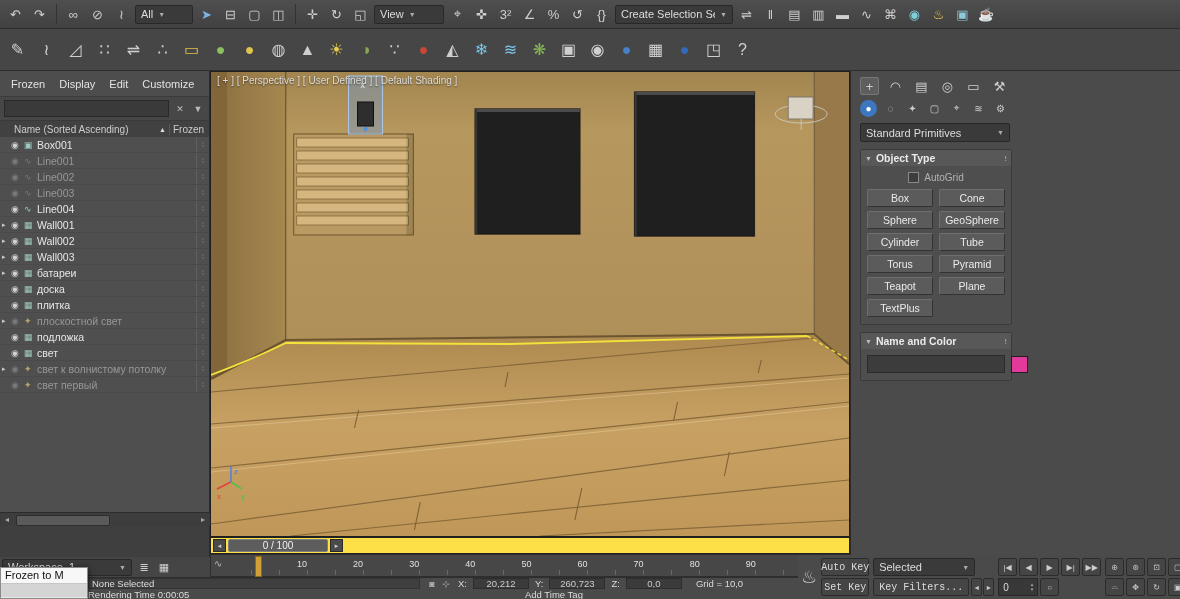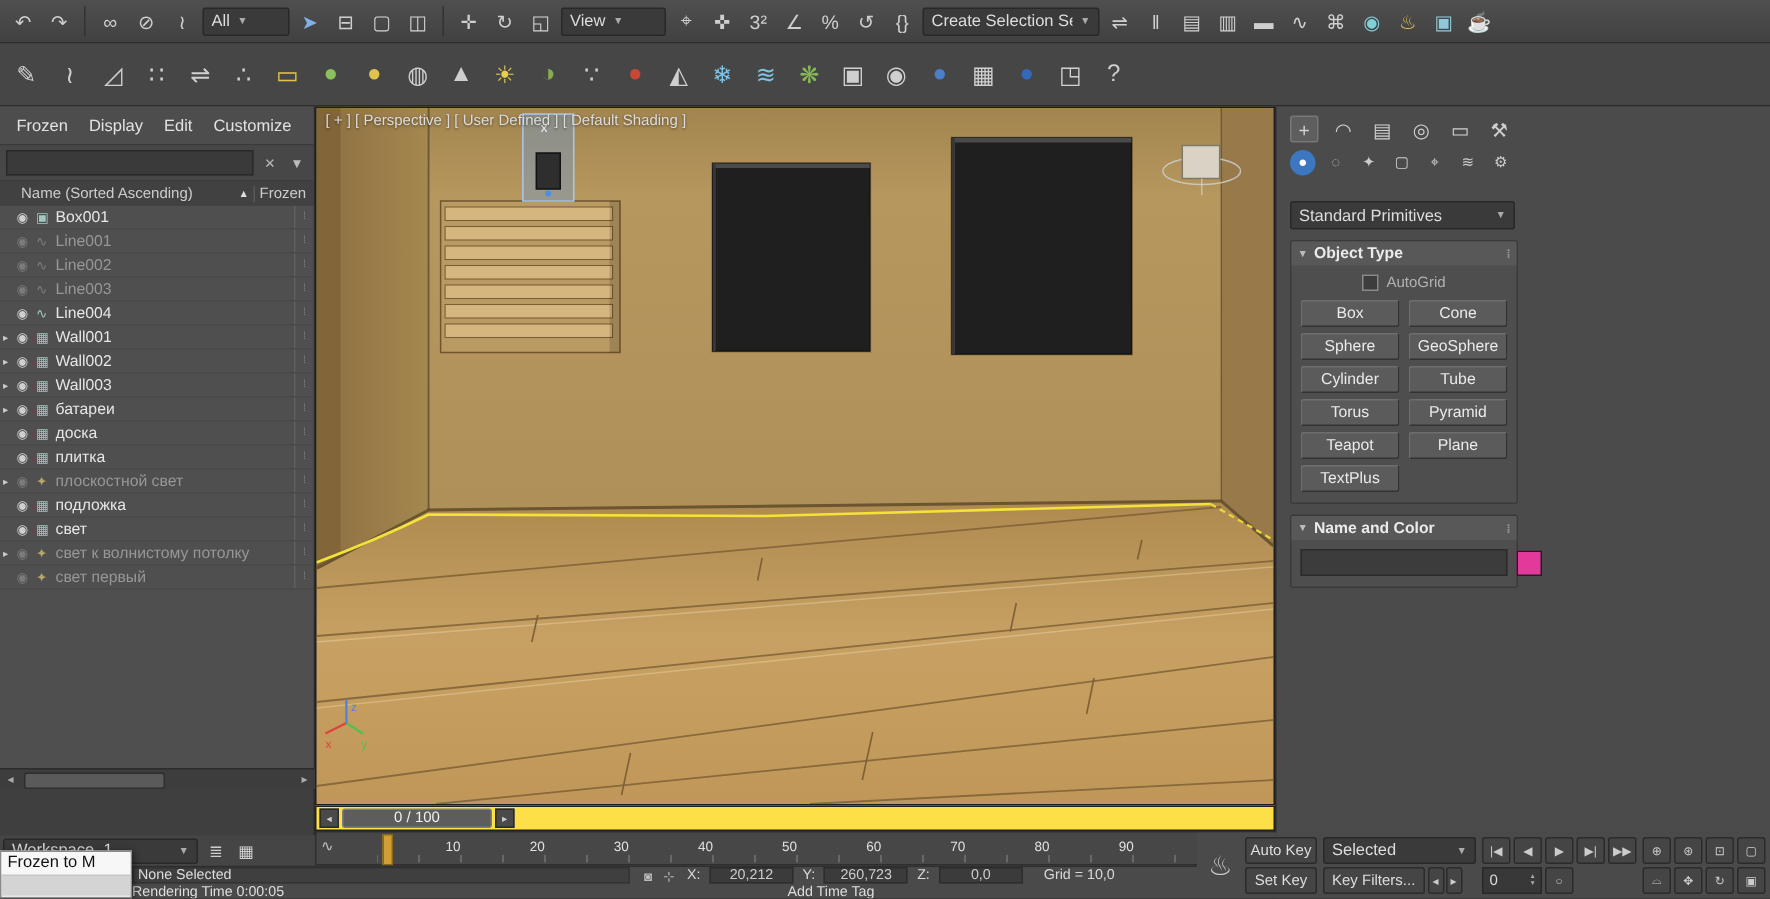--- a/index.html
+++ b/index.html
@@ -93,38 +93,38 @@
   .mode-icn{width:12px;height:11px;display:flex;align-items:center;justify-content:center;font-size:9px;color:#bbb;}
   .rt-text{width:324px;overflow:hidden;color:#ddd;}
   .att{margin-left:107px;color:#ddd;}
   
   #time-controls{position:absolute;top:555px;left:798px;width:382px;height:44px;background:#4a4a4a;
                  z-index:4;display:flex;align-items:center;gap:4px;padding:0 3px;box-sizing:border-box;}
   .big-icn{width:26px;height:36px;display:flex;align-items:center;justify-content:center;font-size:18px;color:#c9c9c9;}
   .tc-col{display:flex;flex-direction:column;gap:2px;}
   .tc-row{display:flex;gap:2px;align-items:center;}
   .tcb{height:18px;background:#454545;border:1px solid #2b2b2b;border-radius:2px;font-size:10px;
-       color:#ddd;display:flex;align-items:center;justify-content:center;padding:0 5px;box-sizing:border-box;white-space:nowrap;}
+       color:#ddd;display:flex;align-items:center;justify-content:center;padding:0 5px;box-sizing:border-box;white-space:nowrap;font-family:Liberation Mono, monospace;}
   .pb{width:19px;height:18px;background:#454545;border:1px solid #2b2b2b;border-radius:2px;font-size:8px;
       color:#ccc;display:flex;align-items:center;justify-content:center;box-sizing:border-box;flex:0 0 auto;}
   .tc-dd{width:102px;height:18px;}
   .frame-field{width:40px;height:18px;background:#383838;border:1px solid #282828;color:#ddd;font-size:10px;
                display:flex;align-items:center;padding:0 4px;box-sizing:border-box;gap:4px;}
   .spin-col{display:flex;flex-direction:column;font-size:5px;color:#aaa;line-height:5px;margin-left:auto;}
   
   #cmd-panel{position:absolute;top:71px;left:850px;width:330px;height:528px;background:#4b4b4b;
              border-left:1px solid #2c2c2c;box-sizing:border-box;padding:5px 0 0 9px;}
   .cp-tabs{display:flex;gap:7px;align-items:center;height:20px;width:168px;}
   .cp-tabs .icn{width:19px;height:18px;font-size:13px;}
   .cp-tabs .icn.active{background:#5e5e5e;border:1px solid #777;box-sizing:border-box;}
   .cp-subtabs{display:flex;gap:5px;height:20px;margin-top:2px;align-items:center;}
   .subicn{width:17px;height:17px;border-radius:50%;display:flex;align-items:center;justify-content:center;
           font-size:10px;color:#ccc;flex:0 0 auto;}
   .subicn.active{background:#3d77c2;color:#fff;}
-  #cmd-panel .cp-dd{width:150px;margin-top:16px;}
+  #cmd-panel .cp-dd{width:150px;margin-top:5px;}
   .rollout{width:152px;margin-top:7px;border:1px solid #3a3a3a;border-radius:2px;background:#4e4e4e;box-sizing:border-box;}
   .ro-header{height:16px;background:#585858;display:flex;align-items:center;font-size:10.5px;font-weight:bold;
              color:#eaeaea;padding:0 4px;gap:4px;box-sizing:border-box;}
   .ro-arrow{font-size:7px;color:#bbb;}
   .ro-pin{margin-left:auto;color:#999;font-size:8px;}
   .ro-body{padding:6px 6px 7px 6px;}
   .autogrid{display:flex;align-items:center;gap:5px;justify-content:center;font-size:10px;color:#b2b2b2;margin-bottom:6px;}
   .checkbox{width:9px;height:9px;border:1px solid #8a8a8a;background:#3d3d3d;}
   .btn-grid{display:grid;grid-template-columns:1fr 1fr;gap:4px 6px;}
   .cbtn{height:16px;background:#5b5b5b;border:1px solid #6e6e6e;border-bottom-color:#333;border-right-color:#333;

